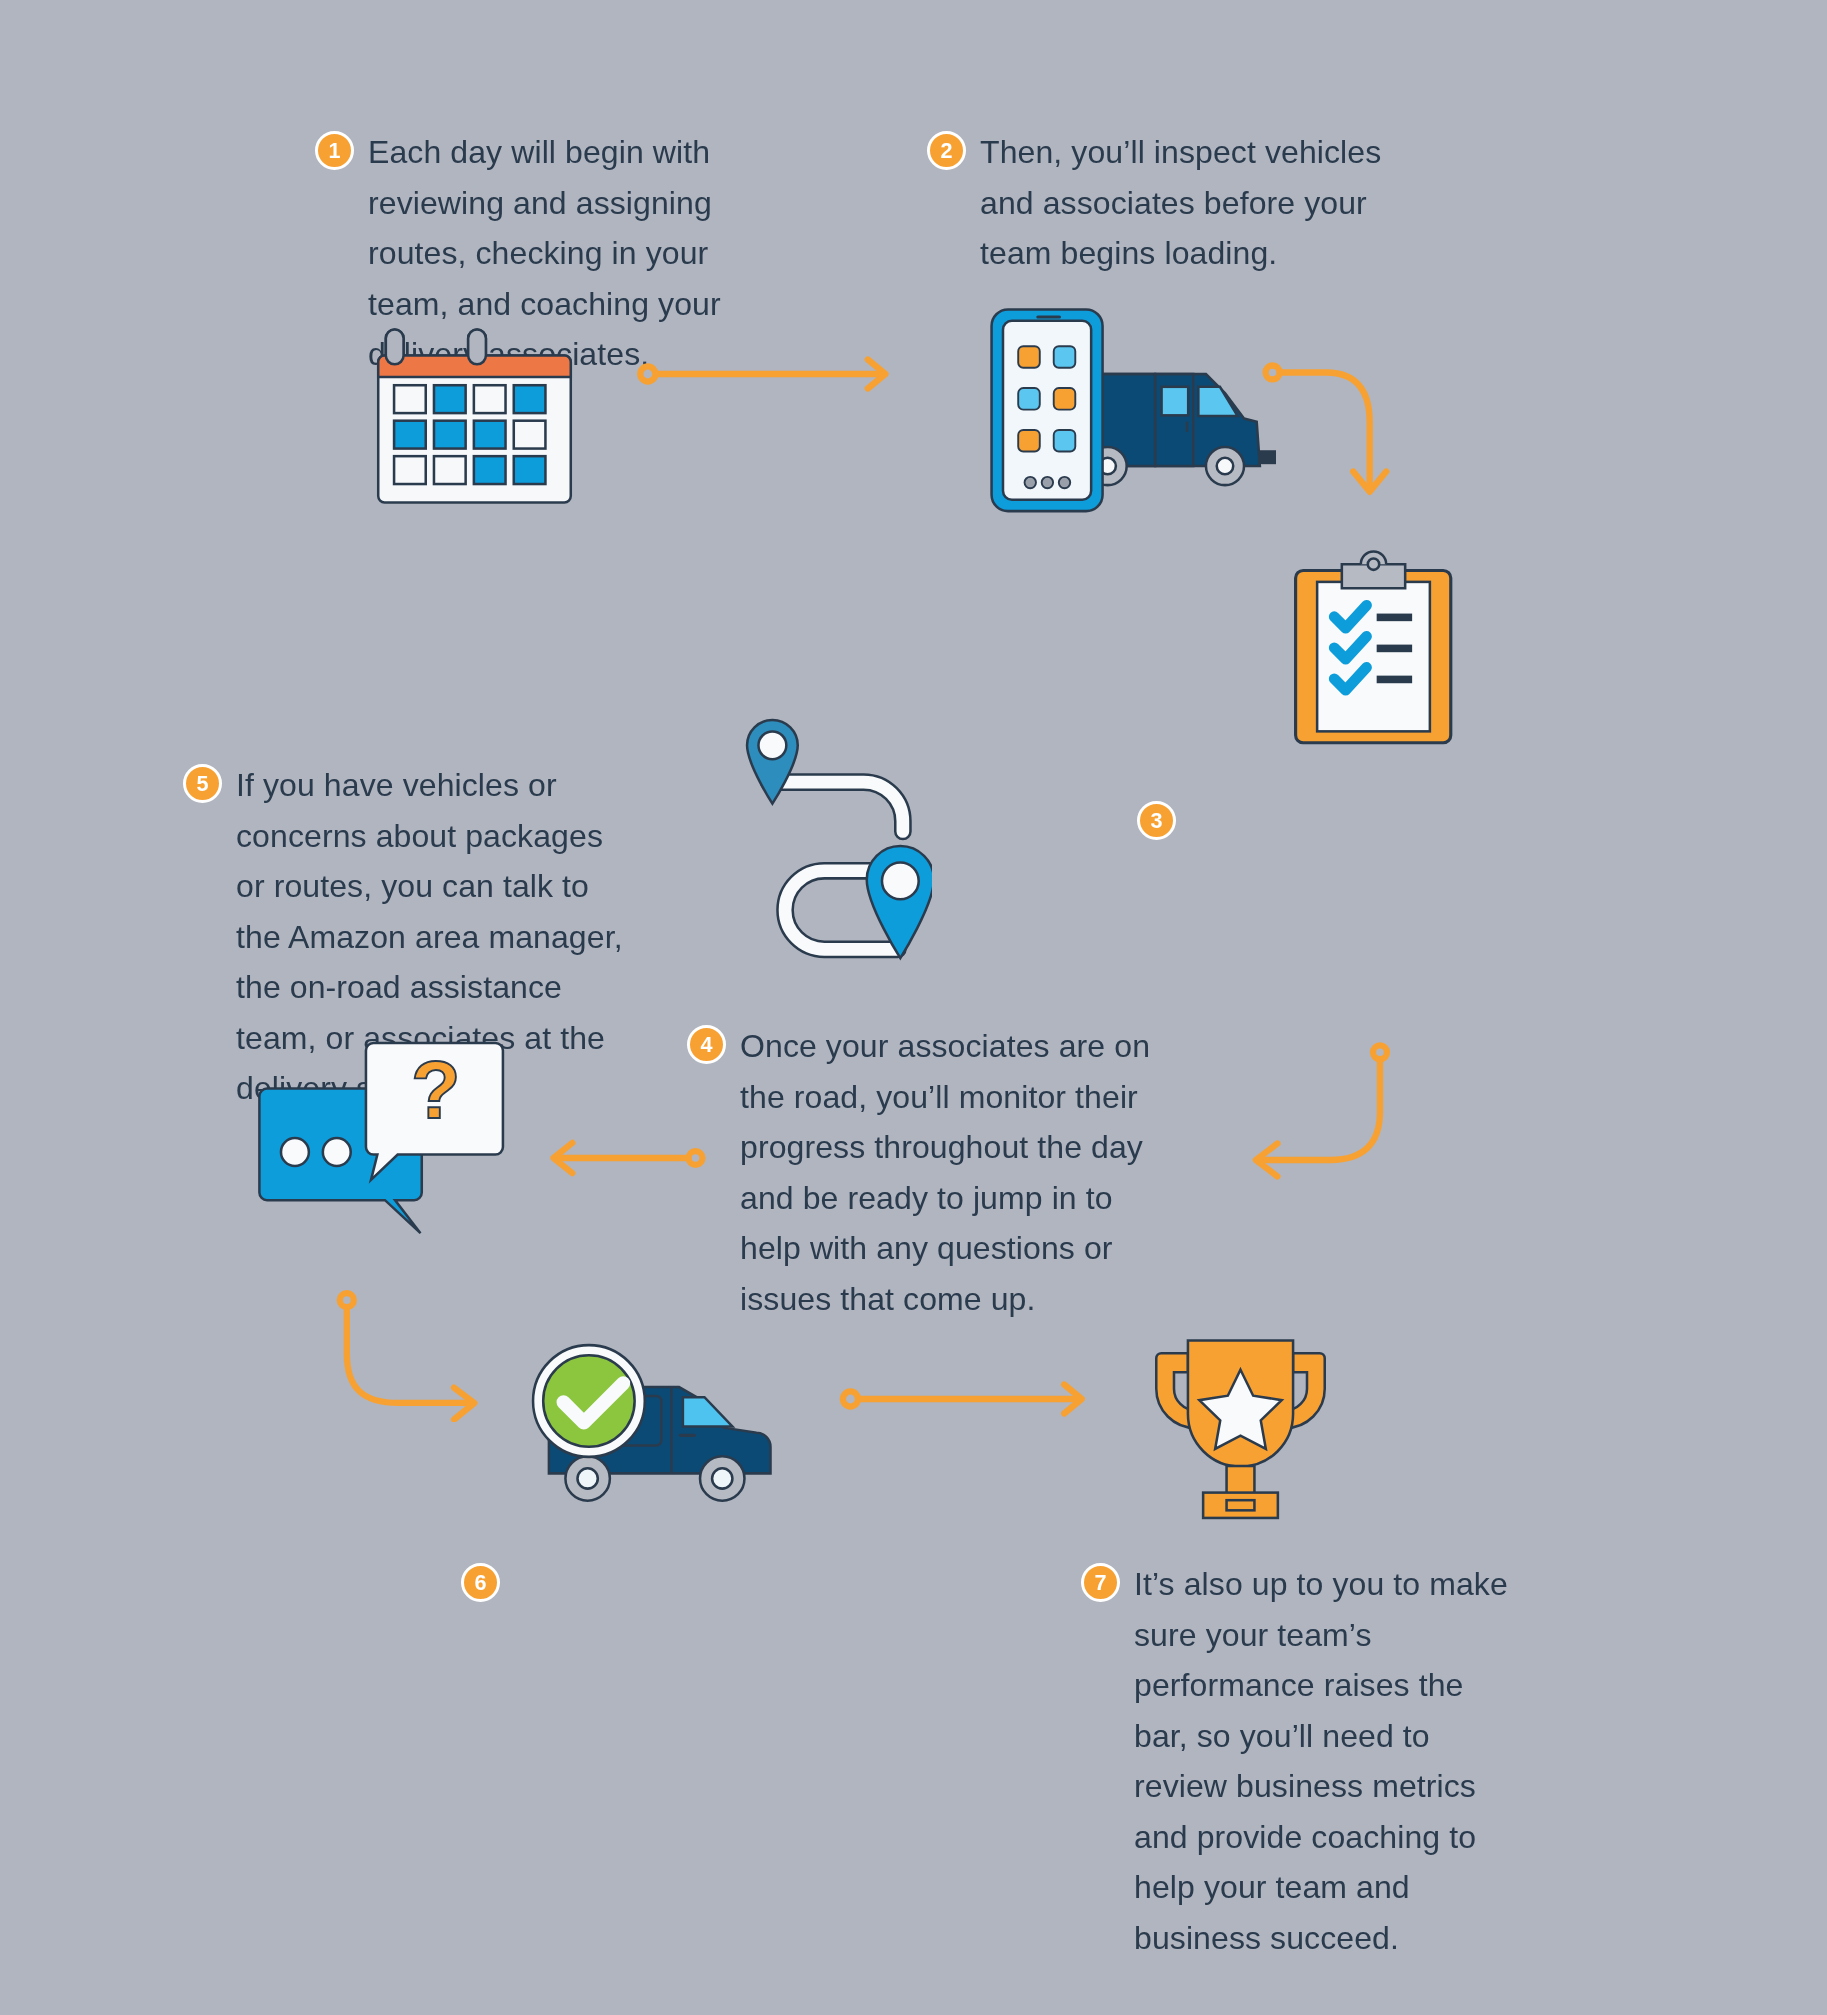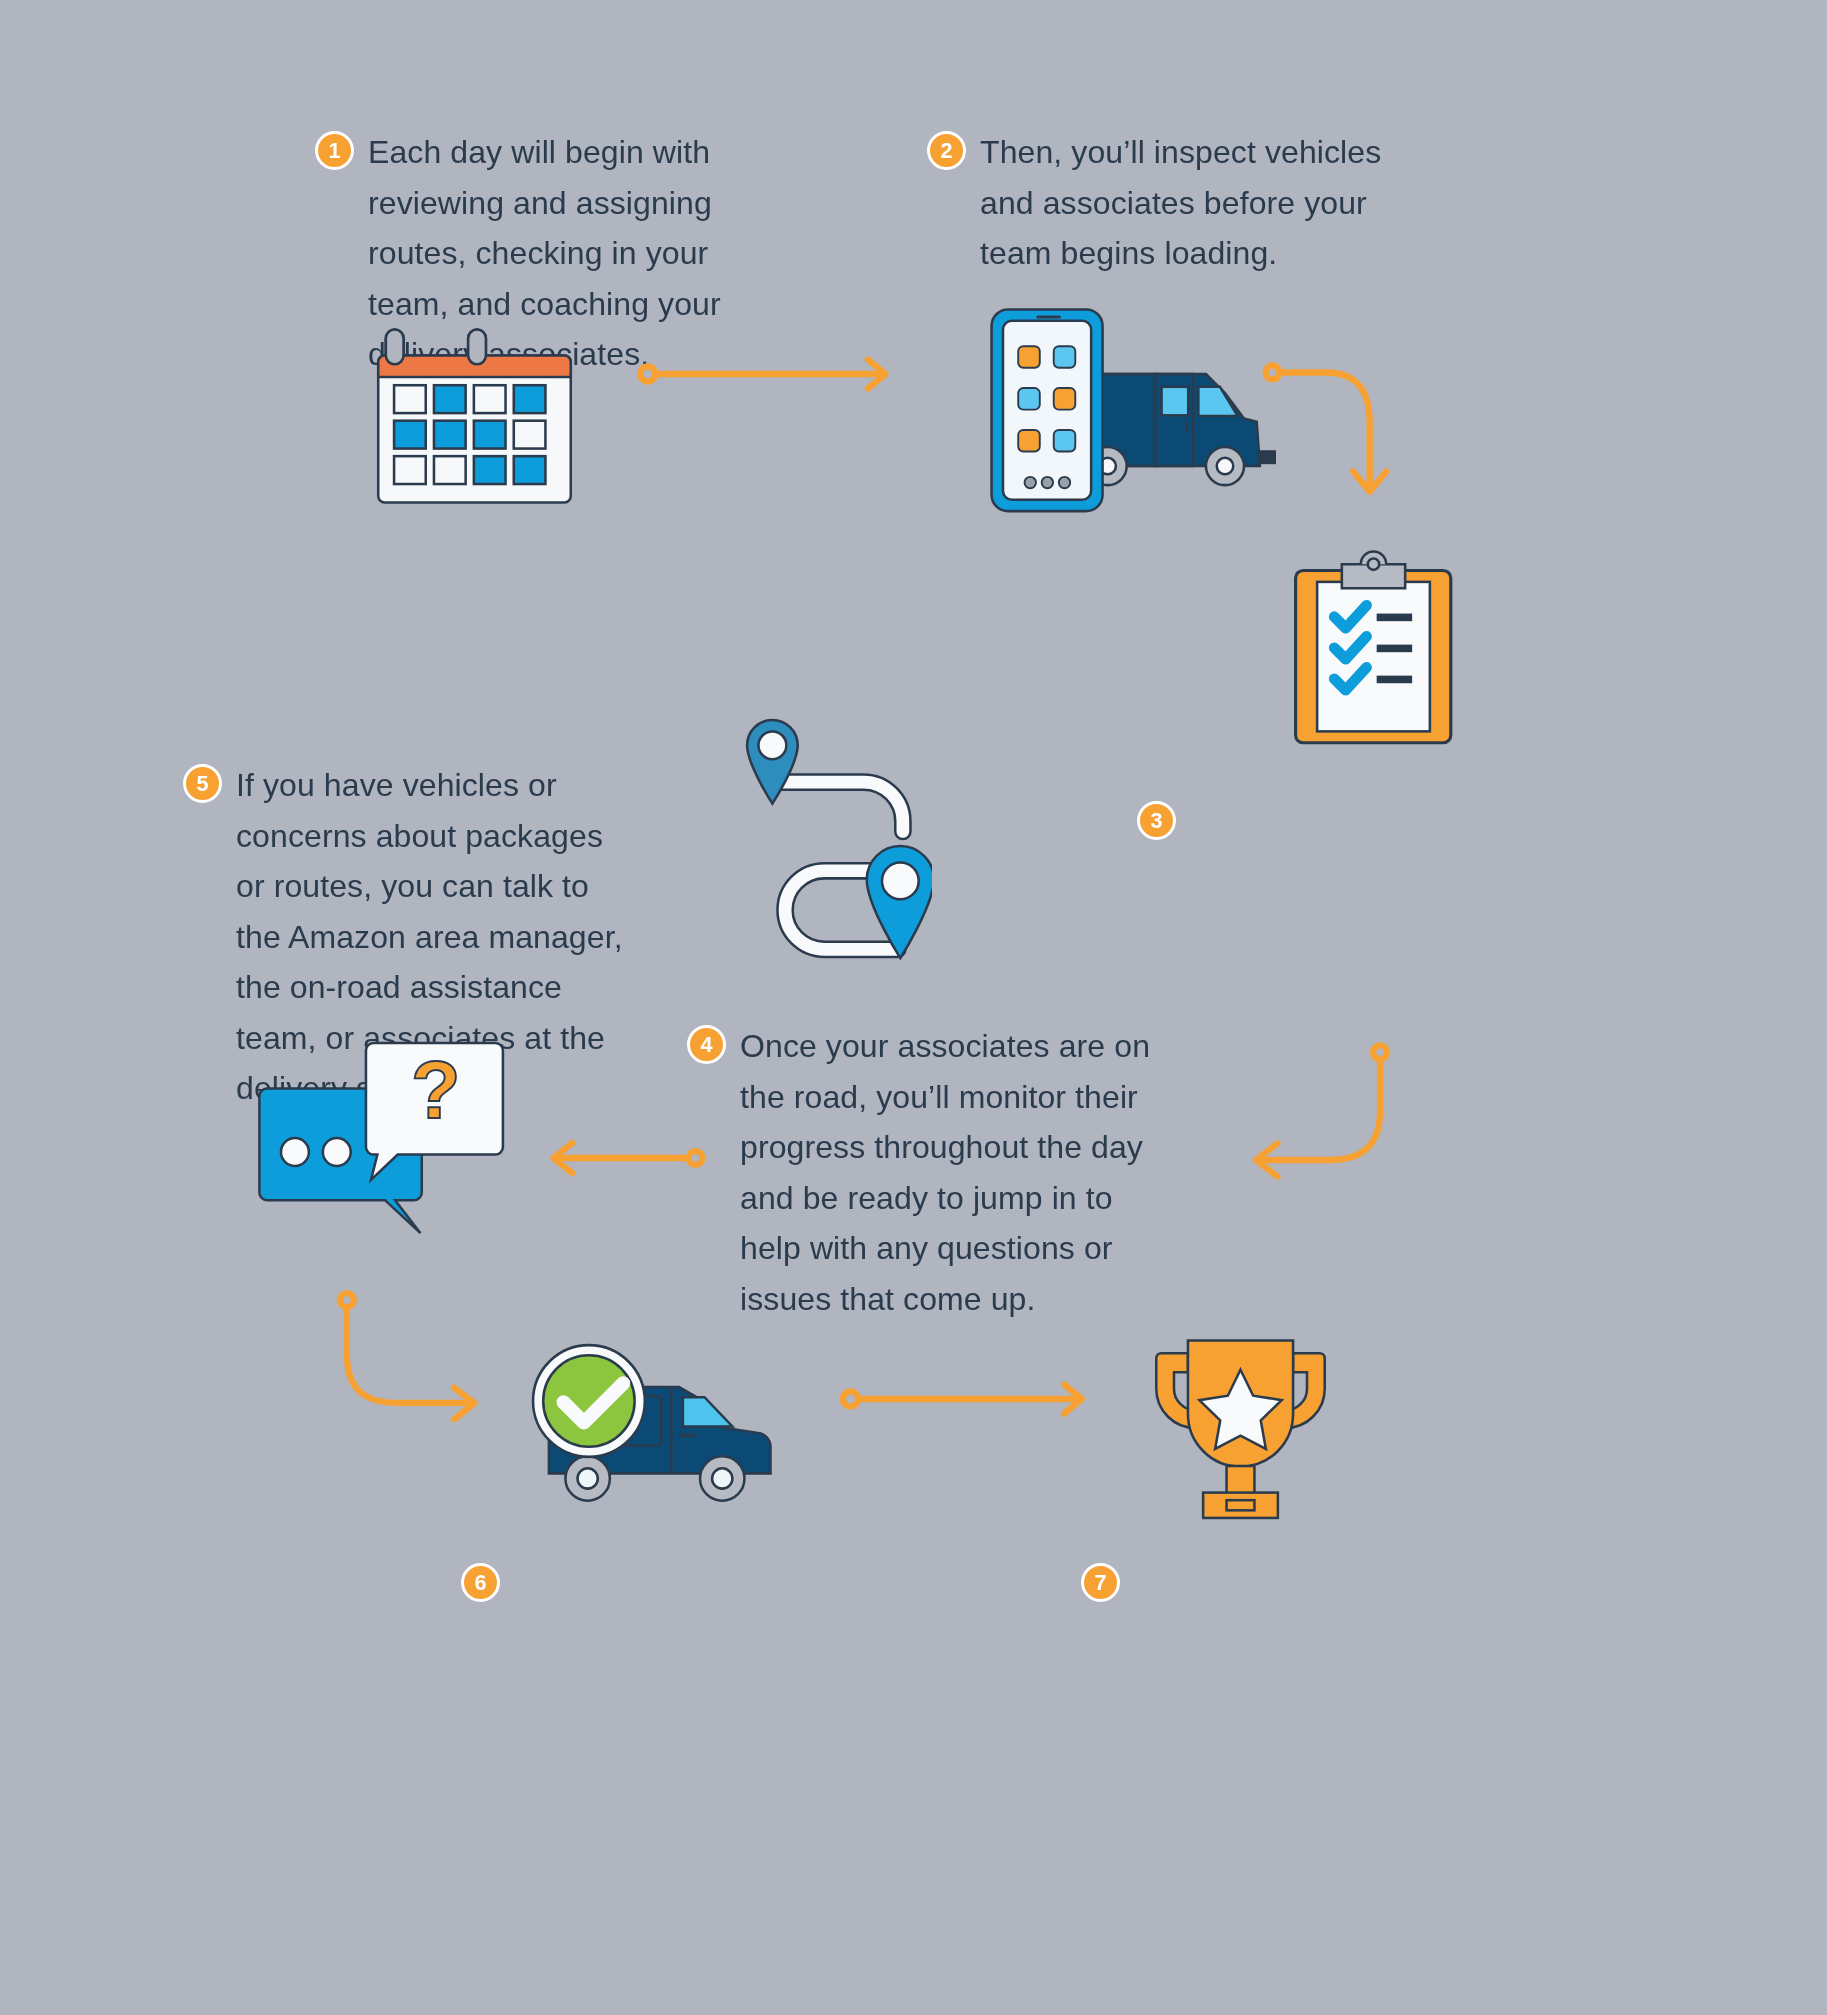--- a/index.html
+++ b/index.html
@@ -227,16 +227,17 @@
     <rect x="96" y="282" width="118" height="40" fill="#f8a133" stroke="#2b3b4e" stroke-width="4"></rect>
     <rect x="133" y="294" width="44" height="16" fill="#f8a133" stroke="#2b3b4e" stroke-width="4"></rect>
   </svg>
 
   <div class="step" style="left:461px;top:1559px;width:444px;">
     <div class="badge">6</div>
   </div>
 
   <div class="step" style="left:1081px;top:1559px;width:432px;">
     <div class="badge">7</div>
+    <div class="stxt">It’s also up to you to make sure your team’s performance raises the bar, so you’ll need to review business metrics and provide coaching to help your team and business succeed.</div>
   </div>
 
 </div>
 
 
 </body></html>

